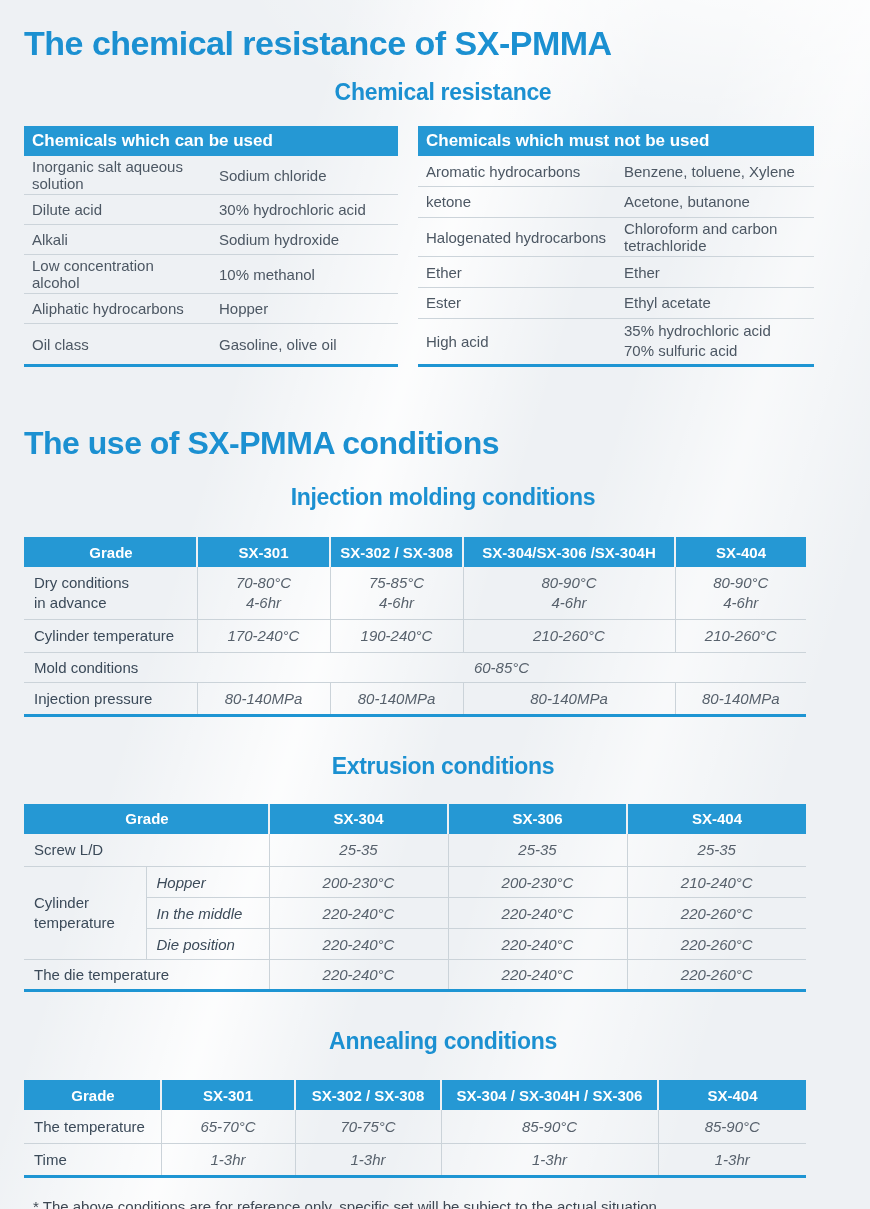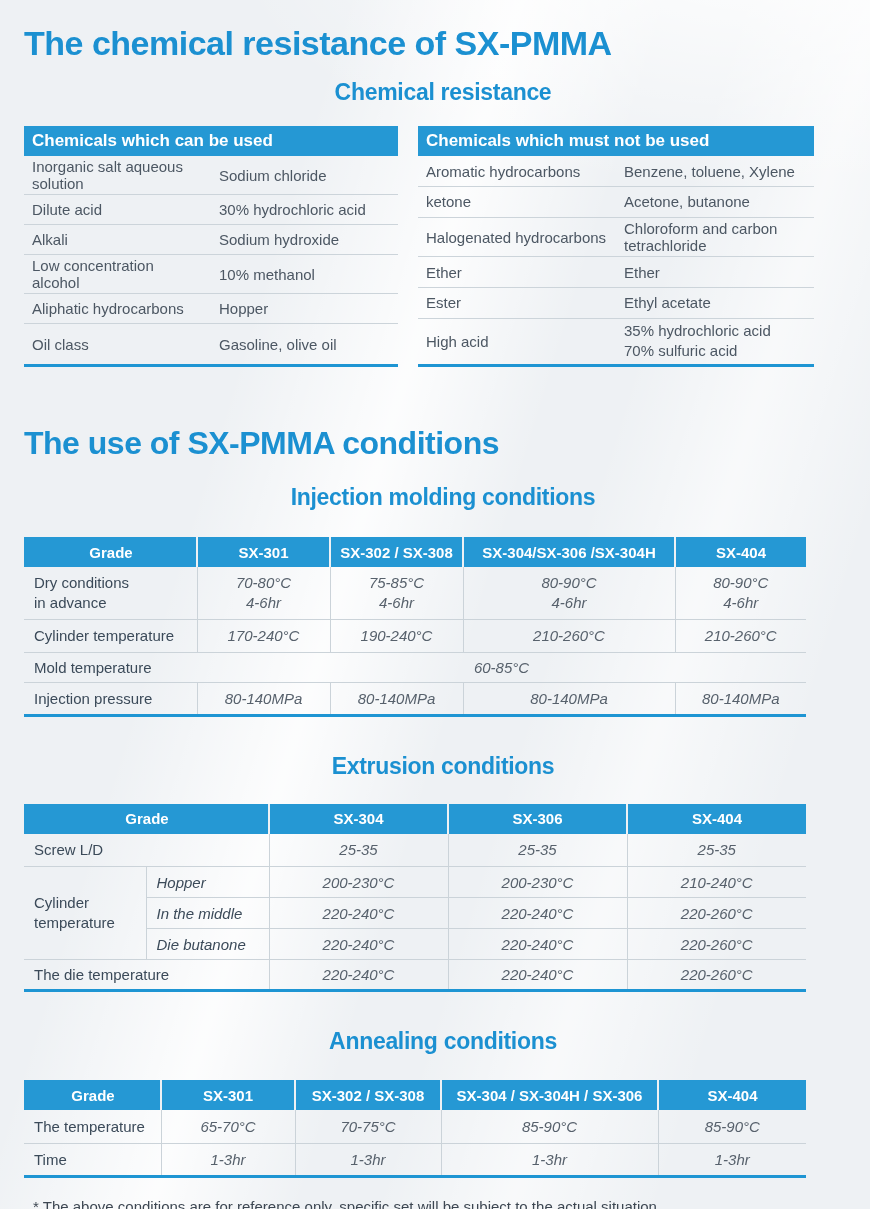--- a/index.html
+++ b/index.html
@@ -180,21 +180,21 @@
 4-6hr</td>
       </tr>
       <tr class="rh33">
         <th>Cylinder temperature</th>
         <td class="v">170-240°C</td>
         <td class="v">190-240°C</td>
         <td class="v">210-260°C</td>
         <td class="v">210-260°C</td>
       </tr>
       <tr class="rh30">
-        <th>Mold temperature</th>
+        <th>Mold conditions</th>
         <td colspan="4">60-85°C</td>
       </tr>
       <tr class="rh33">
         <th>Injection pressure</th>
         <td class="v">80-140MPa</td>
         <td class="v">80-140MPa</td>
         <td class="v">80-140MPa</td>
         <td class="v">80-140MPa</td>
       </tr>
     </tbody>
@@ -233,21 +233,21 @@
         <td class="v">200-230°C</td>
         <td class="v">210-240°C</td>
       </tr>
       <tr class="rh31">
         <td class="v" style="text-align:left;padding-left:10px;color:#3b4a59">In the middle</td>
         <td class="v">220-240°C</td>
         <td class="v">220-240°C</td>
         <td class="v">220-260°C</td>
       </tr>
       <tr class="rh31">
-        <td class="v" style="text-align:left;padding-left:10px;color:#3b4a59">Die butanone</td>
+        <td class="v" style="text-align:left;padding-left:10px;color:#3b4a59">Die position</td>
         <td class="v">220-240°C</td>
         <td class="v">220-240°C</td>
         <td class="v">220-260°C</td>
       </tr>
       <tr class="rh31">
         <th colspan="2">The die temperature</th>
         <td class="v">220-240°C</td>
         <td class="v">220-240°C</td>
         <td class="v">220-260°C</td>
       </tr>

